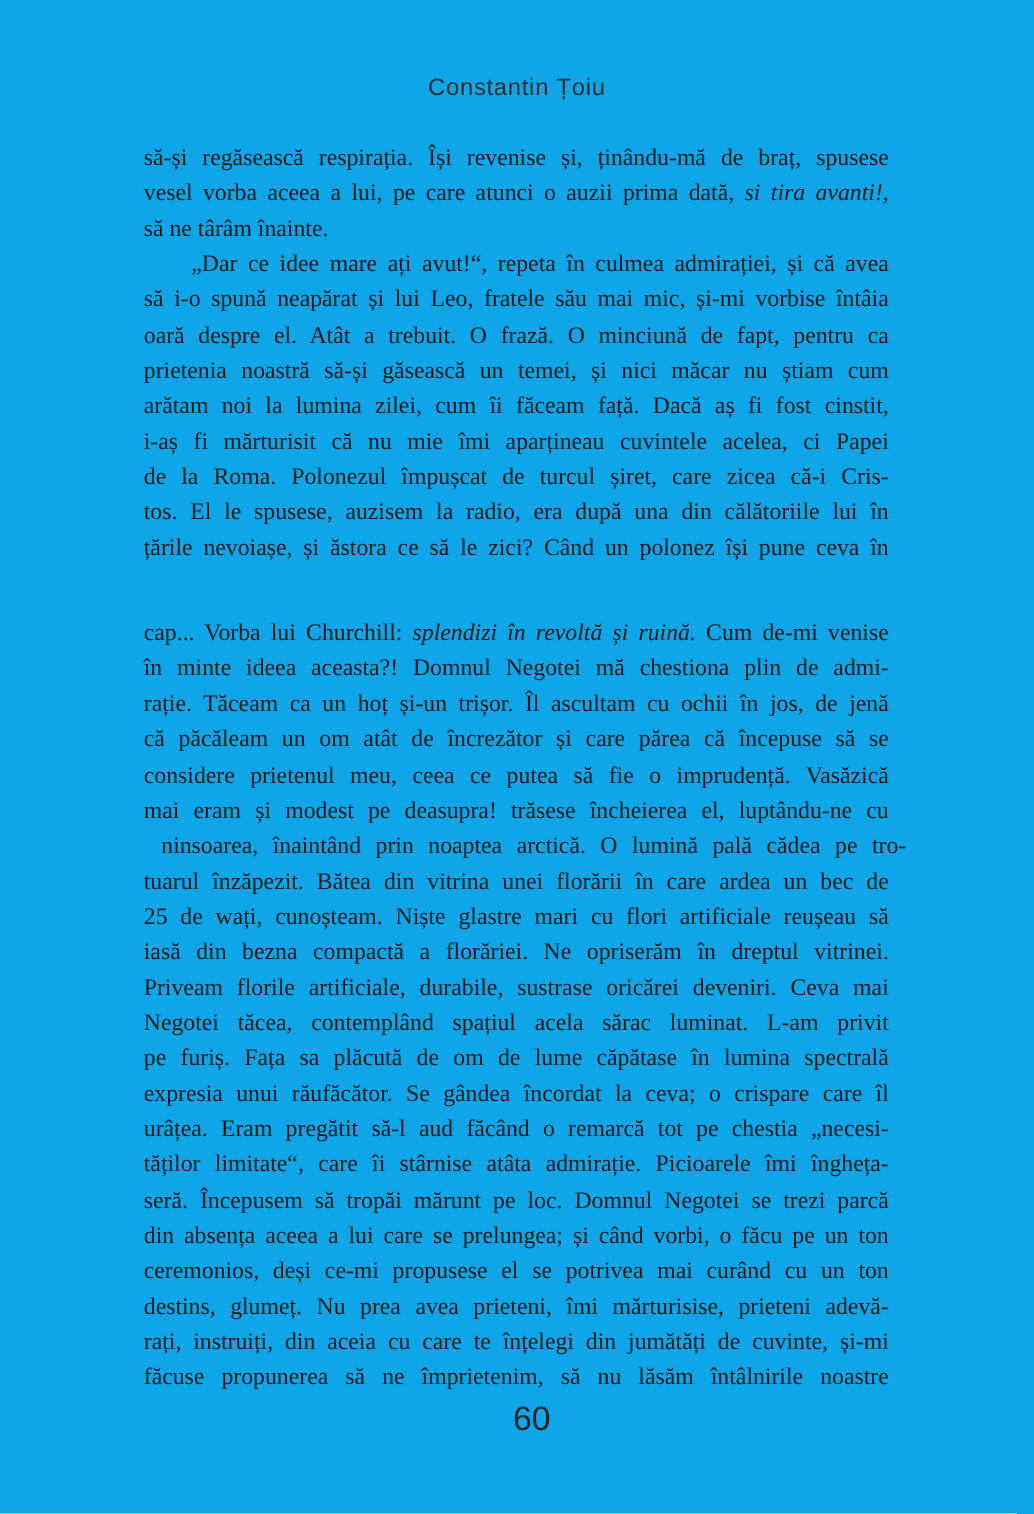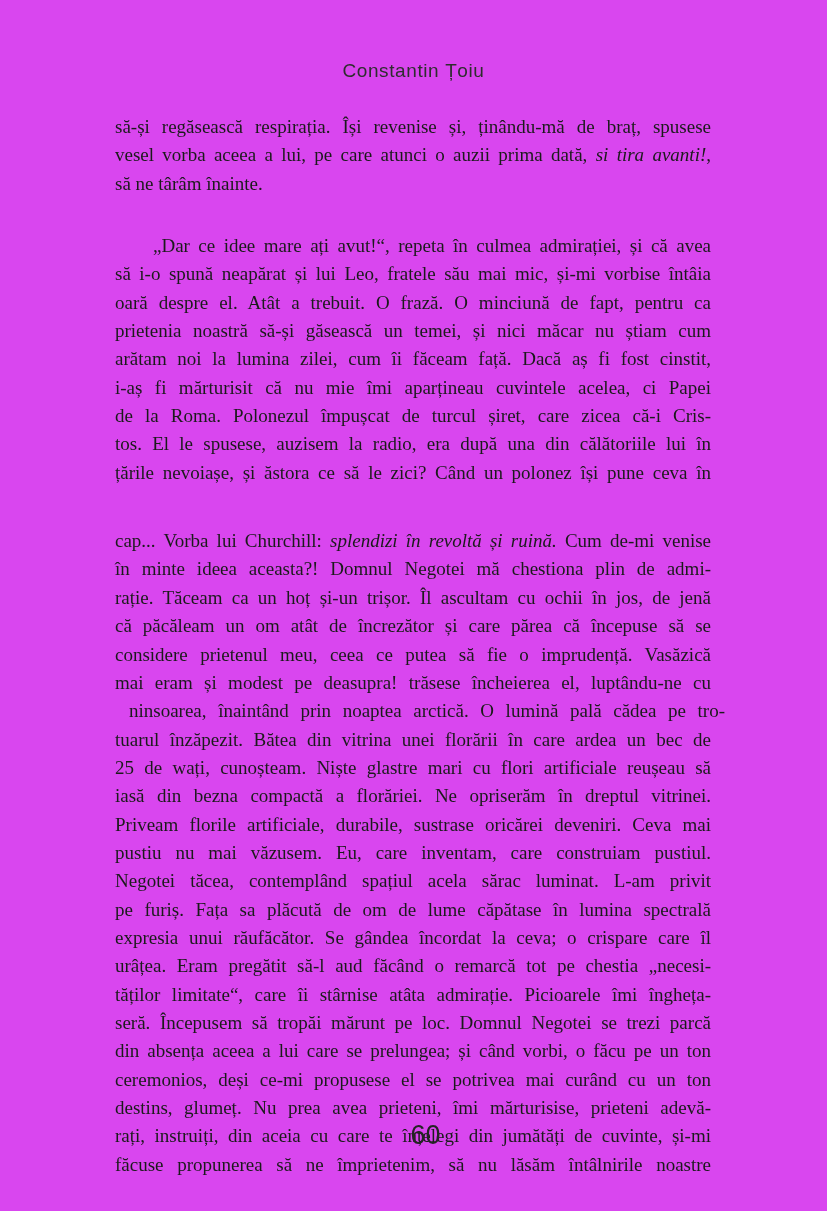--- a/index.html
+++ b/index.html
@@ -4,21 +4,21 @@
 <style>
   html, body {
     margin: 0;
     padding: 0;
     background: #ffffff;
   }
   .page {
     position: relative;
     width: 827px;
     height: 1211px;
-    background: #d946ef;
+    background: #0ea5e9;
     overflow: hidden;
     color: #1b1b1b;
   }
   .running-header {
     position: absolute;
     top: 60px;
     left: 0;
     width: 827px;
     text-align: center;
     font-family: "Liberation Sans", sans-serif;
@@ -43,21 +43,20 @@
     text-align: justify;
     text-align-last: justify;
     overflow: visible;
   }
   .line.short {
     text-align: center;
     text-align-last: left;
   }
   .line.indent {
     text-indent: 38px;
-    margin-top: 34px;
   }
   .it {
     font-style: italic;
   }
   .page-number {
     position: absolute;
     top: 1120px;
     left: 0;
     width: 827px;
     text-align: center;
@@ -90,21 +89,20 @@
       <div class="line" style="font-size: 19px;"><span class="">în minte ideea aceasta?! Domnul Negotei mă chestiona plin de admi-</span></div>
       <div class="line" style="font-size: 19px;"><span class="">rație. Tăceam ca un hoț și-un trișor. Îl ascultam cu ochii în jos, de jenă</span></div>
       <div class="line" style="font-size: 19px;"><span class="">că păcăleam un om atât de încrezător și care părea că începuse să se</span></div>
       <div class="line" style="font-size: 19px;"><span class="">considere prietenul meu, ceea ce putea să fie o imprudență. Vasăzică</span></div>
       <div class="line" style="font-size: 19px;"><span class="">mai eram și modest pe deasupra! trăsese încheierea el, luptându-ne cu</span></div>
       <div class="line" style="font-size: 19px; margin-left: 14px;"><span class="">ninsoarea, înaintând prin noaptea arctică. O lumină pală cădea pe tro-</span></div>
       <div class="line" style="font-size: 19px;"><span class="">tuarul înzăpezit. Bătea din vitrina unei florării în care ardea un bec de</span></div>
       <div class="line" style="font-size: 19px;"><span class="">25 de wați, cunoșteam. Niște glastre mari cu flori artificiale reușeau să</span></div>
       <div class="line" style="font-size: 19px;"><span class="">iasă din bezna compactă a florăriei. Ne opriserăm în dreptul vitrinei.</span></div>
       <div class="line" style="font-size: 19px;"><span class="">Priveam florile artificiale, durabile, sustrase oricărei deveniri. Ceva mai</span></div>
-      <div class="line" style="font-size: 19px;"><span class="">pustiu nu mai văzusem. Eu, care inventam, care construiam pustiul.</span></div>
       <div class="line" style="font-size: 19px;"><span class="">Negotei tăcea, contemplând spațiul acela sărac luminat. L-am privit</span></div>
       <div class="line" style="font-size: 19px;"><span class="">pe furiș. Fața sa plăcută de om de lume căpătase în lumina spectrală</span></div>
       <div class="line" style="font-size: 19px;"><span class="">expresia unui răufăcător. Se gândea încordat la ceva; o crispare care îl</span></div>
       <div class="line" style="font-size: 19px;"><span class="">urâțea. Eram pregătit să-l aud făcând o remarcă tot pe chestia „necesi-</span></div>
       <div class="line" style="font-size: 19px;"><span class="">tăților limitate“, care îi stârnise atâta admirație. Picioarele îmi îngheța-</span></div>
       <div class="line" style="font-size: 19px;"><span class="">seră. Începusem să tropăi mărunt pe loc. Domnul Negotei se trezi parcă</span></div>
       <div class="line" style="font-size: 19px;"><span class="">din absența aceea a lui care se prelungea; și când vorbi, o făcu pe un ton</span></div>
       <div class="line" style="font-size: 19px;"><span class="">ceremonios, deși ce-mi propusese el se potrivea mai curând cu un ton</span></div>
       <div class="line" style="font-size: 19px;"><span class="">destins, glumeț. Nu prea avea prieteni, îmi mărturisise, prieteni adevă-</span></div>
       <div class="line" style="font-size: 19px;"><span class="">rați, instruiți, din aceia cu care te înțelegi din jumătăți de cuvinte, și-mi</span></div>

